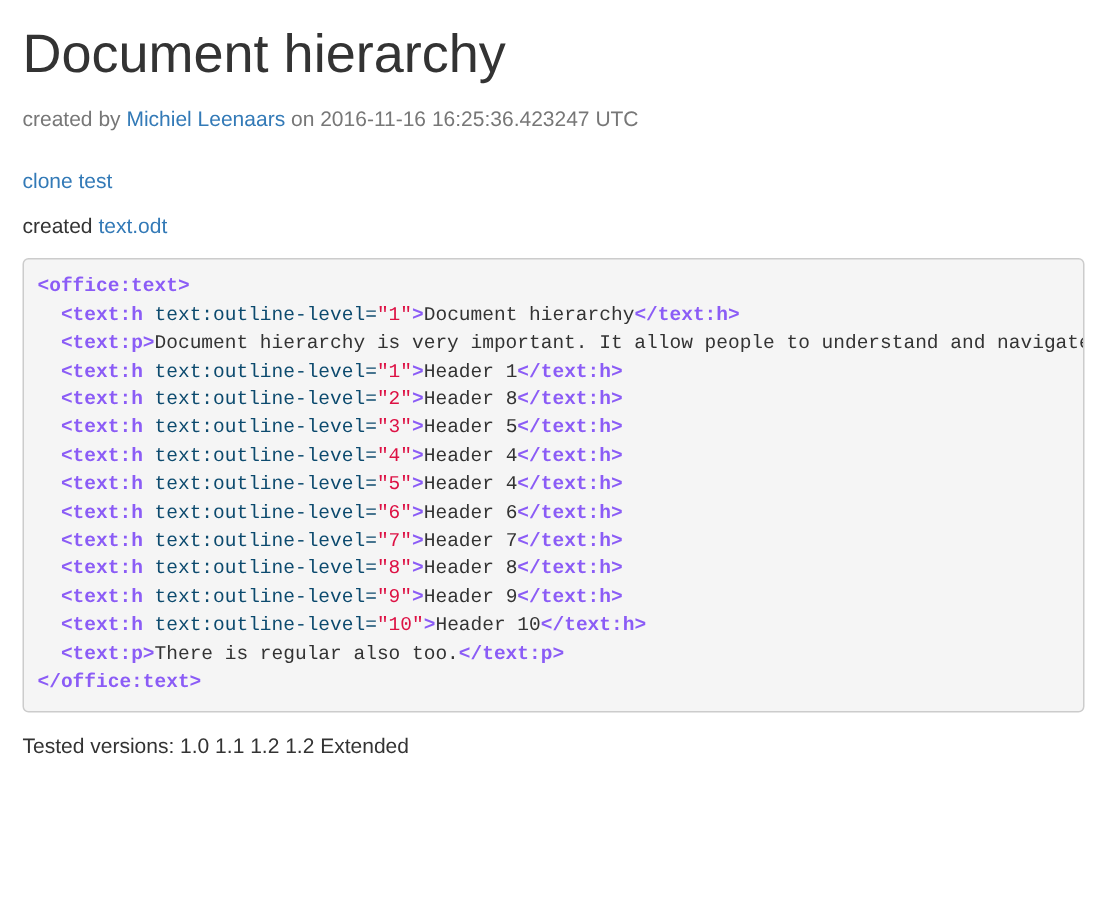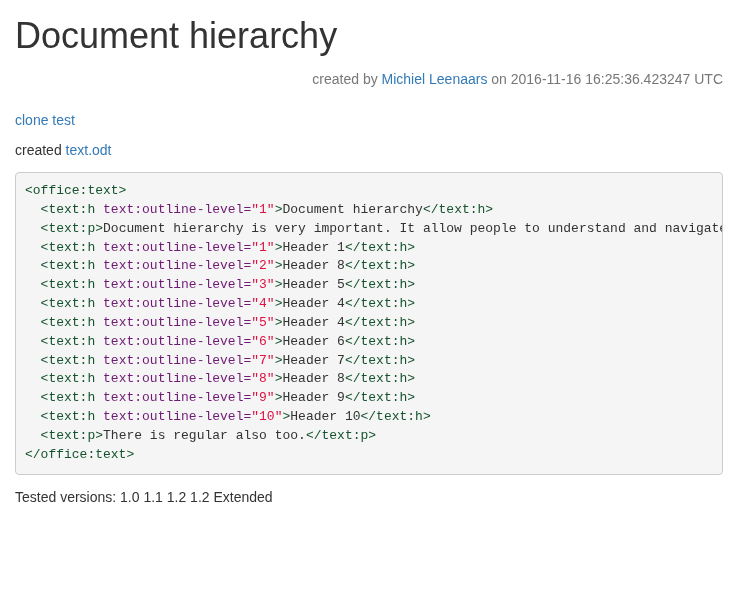--- a/index.html
+++ b/index.html
@@ -13,21 +13,20 @@
     }
     h1 {
       font-size: 36px;
       font-weight: 500;
       margin: 0 0 10px 0;
       color: #333;
     }
     .meta {
       color: #777;
       margin-bottom: 25px;
-      text-align: right;
     }
     a {
       color: #337ab7;
       text-decoration: none;
     }
     .line {
       margin-bottom: 14px;
     }
     pre {
       background: #f5f5f5;
@@ -35,22 +34,22 @@
       border-radius: 4px;
       padding: 9px;
       overflow: hidden;
       white-space: pre;
       font-family: Menlo, Monaco, Consolas, "Courier New", monospace;
       font-size: 13px;
       line-height: 1.45;
       color: #333;
       margin: 0 0 14px 0;
     }
-    pre .tag { color: #14532d; font-weight: normal; }
-    pre .attr { color: #701a75; }
+    pre .tag { color: #8b5cf6; font-weight: bold; }
+    pre .attr { color: #0c4a6e; }
     pre .val { color: #dd1144; }
     pre .text { color: #333; }
   </style>
 </head>
 <body>
 
 <h1>Document hierarchy</h1>
 
 <p class="meta">
   <span>created by </span><a href="#">Michiel Leenaars</a><span> on 2016-11-16 16:25:36.423247 UTC</span>

